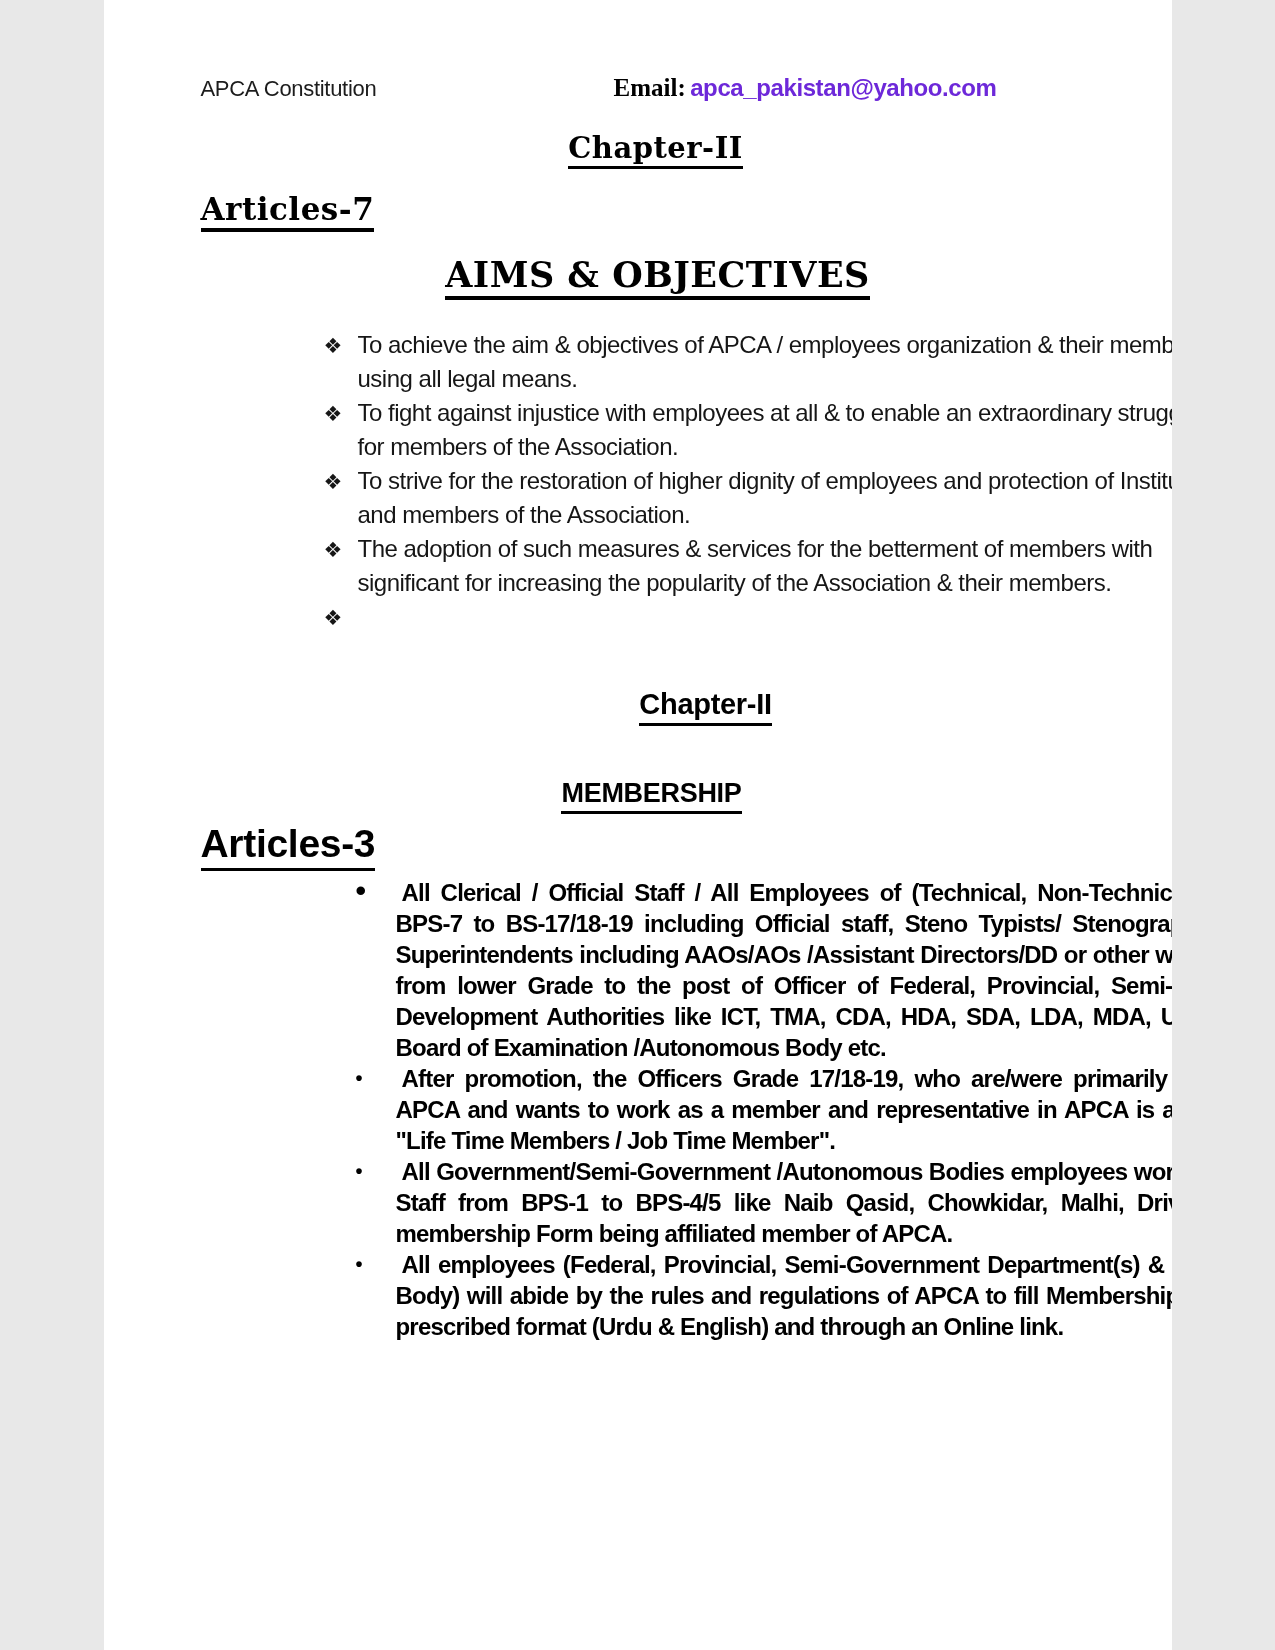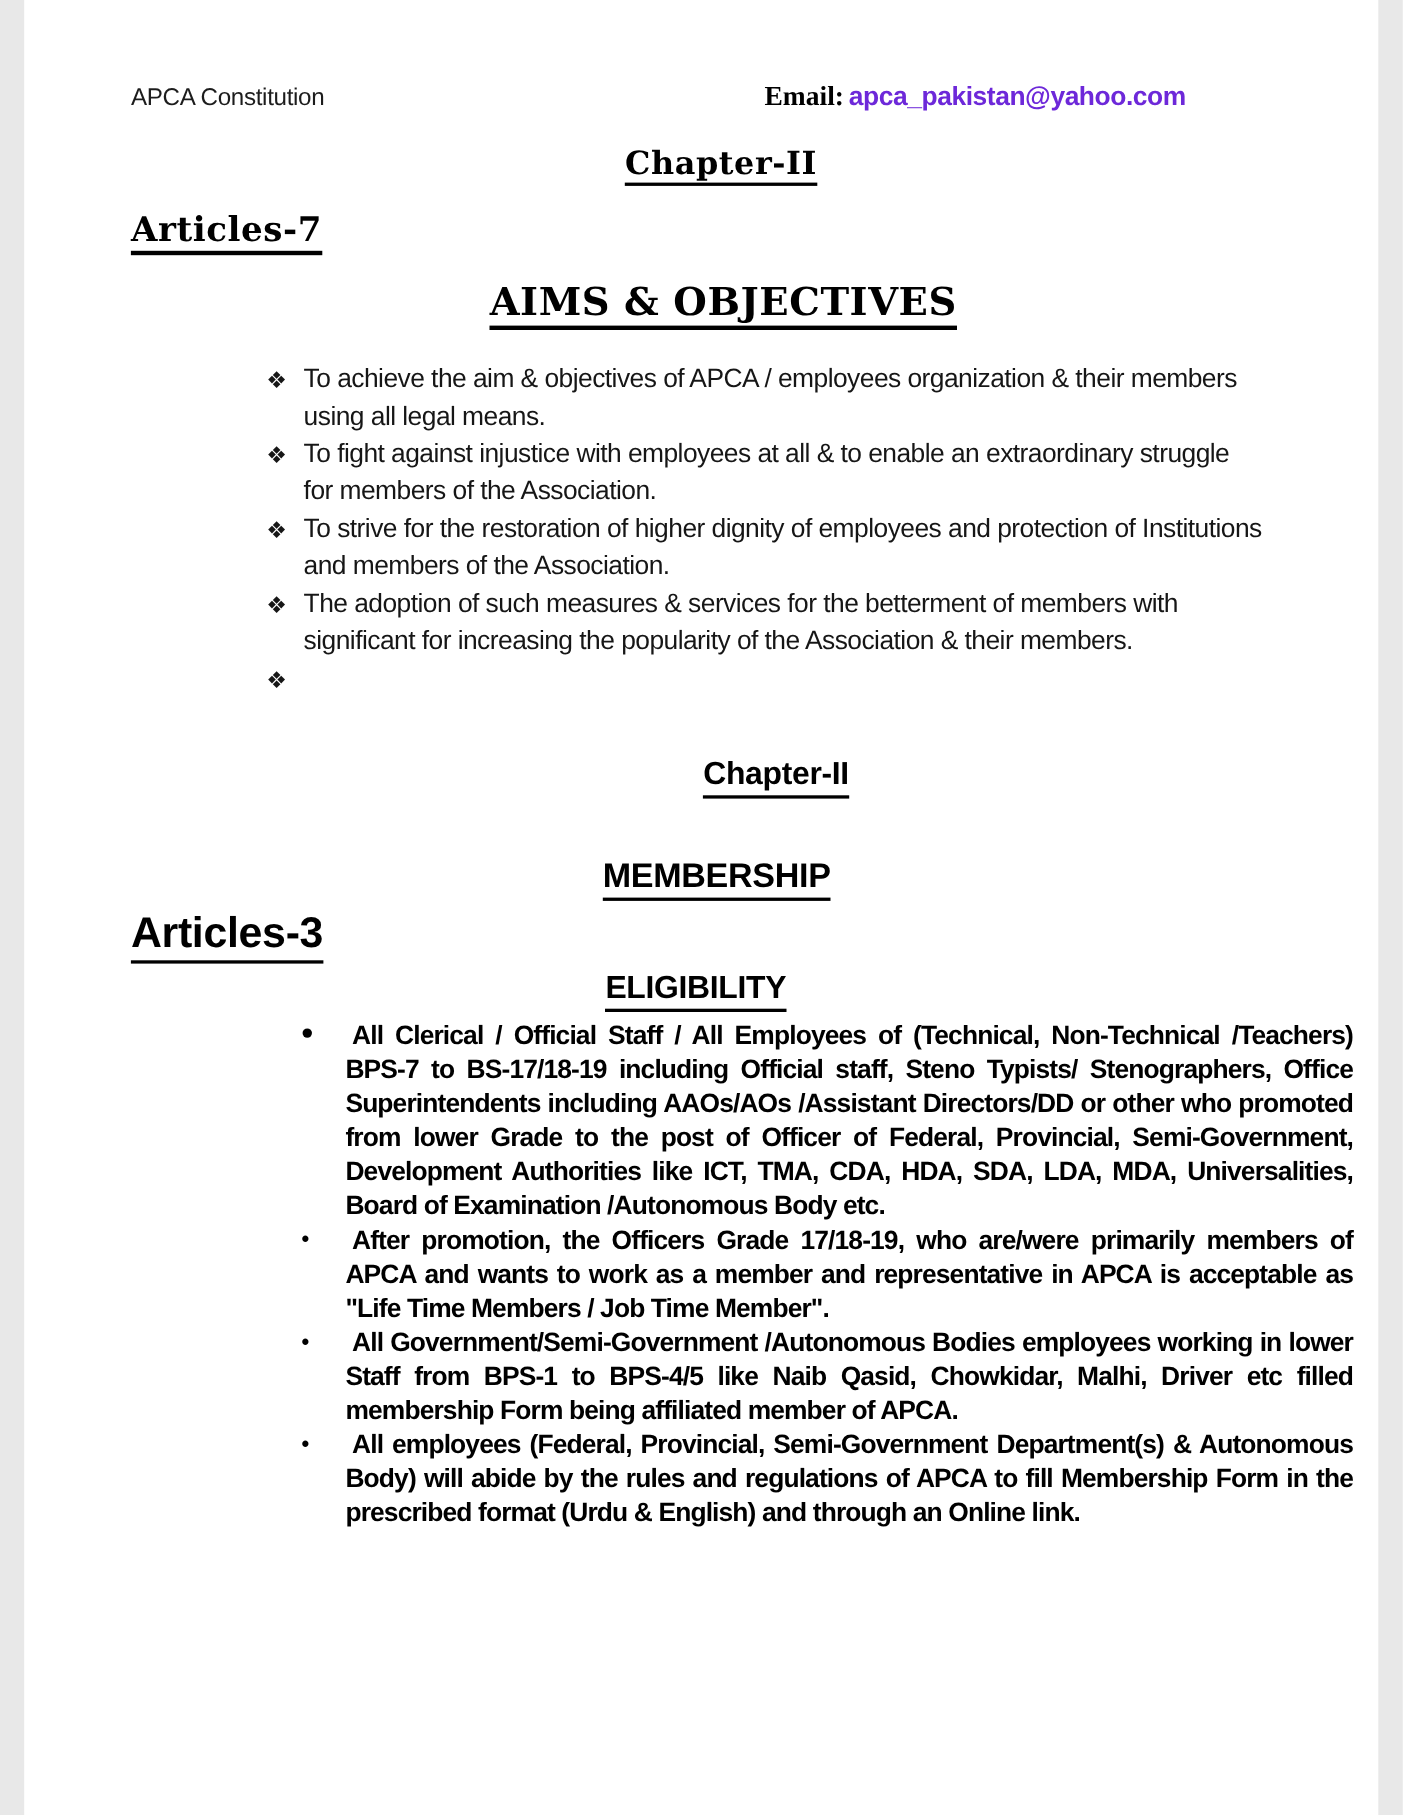--- a/index.html
+++ b/index.html
@@ -3,21 +3,21 @@
 <meta charset="utf-8">
 <title>Document</title>
 <style>
   html, body {
     margin: 0;
     padding: 0;
     background: #e8e8e8;
   }
   .page {
     position: relative;
-    width: 1231px;
+    width: 1068px;
     height: 1650px;
     margin: 0 auto;
     background: #ffffff;
     color: #000000;
     font-family: "Liberation Sans", "DejaVu Sans", sans-serif;
     box-sizing: border-box;
     padding-top: 74px;
     overflow: hidden;
   }
 
@@ -83,21 +83,21 @@
   .sans-head {
     display: inline-block;
     font-weight: bold;
     border-bottom: 3px solid #000;
     padding-bottom: 2px;
     letter-spacing: -0.3px;
   }
   .chapter2-title { margin-top: 88px; }
   .chapter2-title .sans-head { font-size: 29px; position: relative; left: 68px; }
   .membership-heading { margin-top: 52px; }
-  .membership-heading .sans-head { font-size: 31px; position: relative; left: 14px; }
+  .membership-heading .sans-head { font-size: 27px; position: relative; left: 14px; }
   .articles3-heading { margin: 8px 0 0 97px; }
   .articles3-heading .sans-head { font-size: 39px; }
   .eligibility-heading { margin-top: 6px; }
   .eligibility-heading .sans-head { font-size: 29px; position: relative; left: -5px; }
 
   
   .objectives-list {
     list-style: none;
     margin: 28px 0 0 220px;
     padding: 0;
@@ -200,23 +200,20 @@
   </div>
 
   <div class="center-line membership-heading">
     <span class="sans-head">MEMBERSHIP</span>
   </div>
 
   <div class="articles3-heading">
     <span class="sans-head">Articles-3</span>
   </div>
 
-  <div class="center-line eligibility-heading">
-    <span class="sans-head">ELIGIBILITY</span>
-  </div>
 
   <ul class="eligibility-list">
     <li>
       <span class="dot-bullet">•</span>
       <span>All Clerical / Official Staff  / All Employees of (Technical, Non-Technical /Teachers) BPS-7 to BS-17/18-19 including Official staff, Steno Typists/ Stenographers, Office Superintendents including AAOs/AOs /Assistant Directors/DD or other who promoted from lower Grade to the post of Officer of Federal, Provincial, Semi-Government, Development Authorities like ICT, TMA, CDA, HDA, SDA, LDA, MDA, Universalities, Board of Examination /Autonomous Body etc.</span>
     </li>
     <li>
       <span class="dot-bullet">•</span>
       <span>After promotion, the Officers Grade 17/18-19, who are/were primarily members of APCA and wants to work as a member and representative in APCA is acceptable as "Life Time Members / Job Time Member".</span>
     </li>

